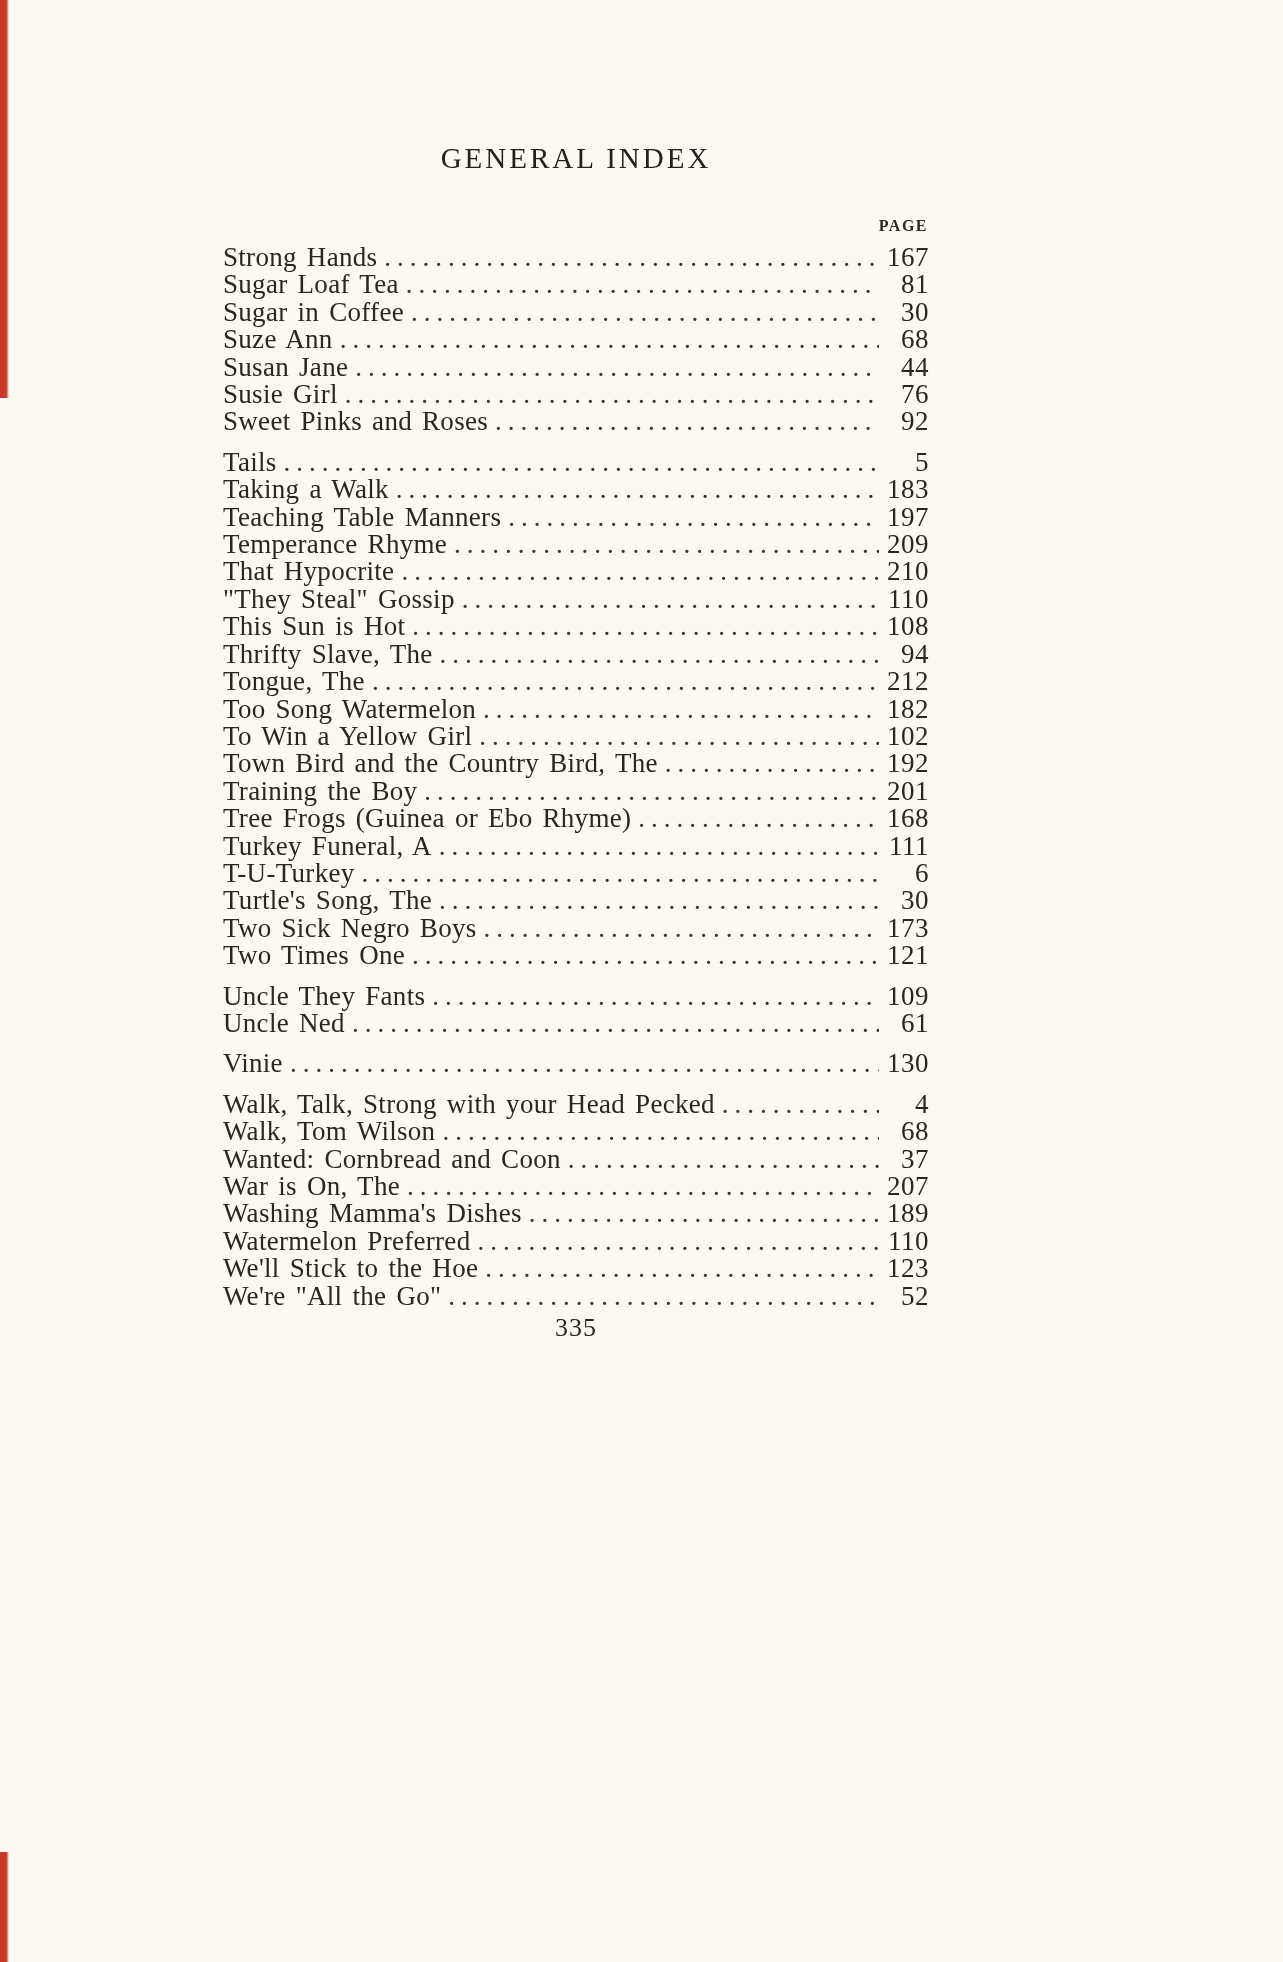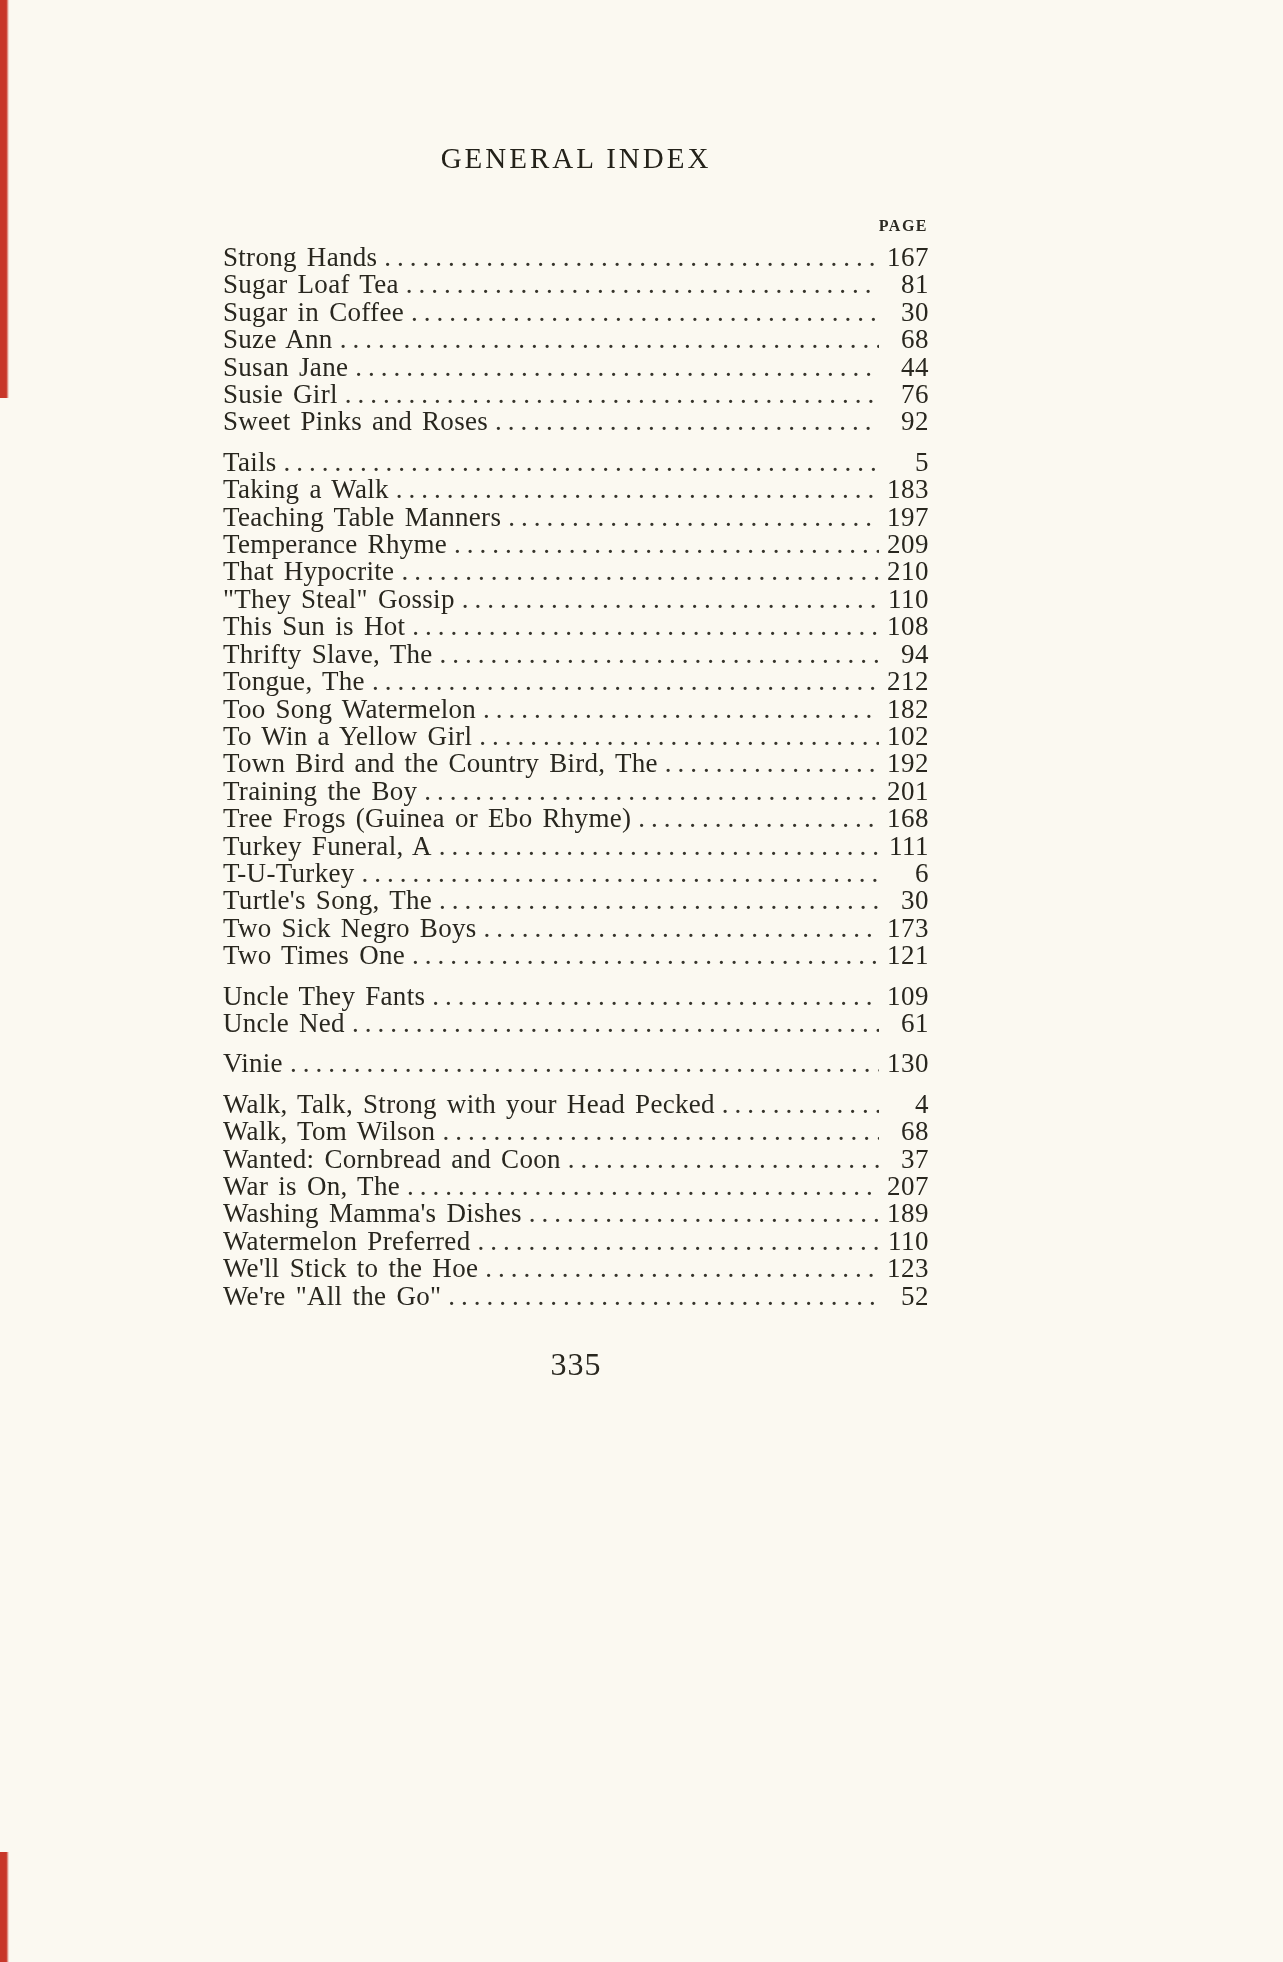--- a/index.html
+++ b/index.html
@@ -67,23 +67,23 @@
     margin:0 4px 0 7px;
     letter-spacing:6px;
     color:#35332a;
   }
   .epage{
     flex:0 0 46px;
     text-align:right;
     letter-spacing:0.5px;
   }
   .folio{
-    margin-top:36px;
+    margin-top:3px;
     text-align:center;
-    font-size:32px;
+    font-size:26px;
     letter-spacing:1px;
   }
 </style>
 </head>
 <body>
 
 <div class="page">
   <div class="edge-stripe top"></div>
   <div class="edge-stripe bottom"></div>
 

